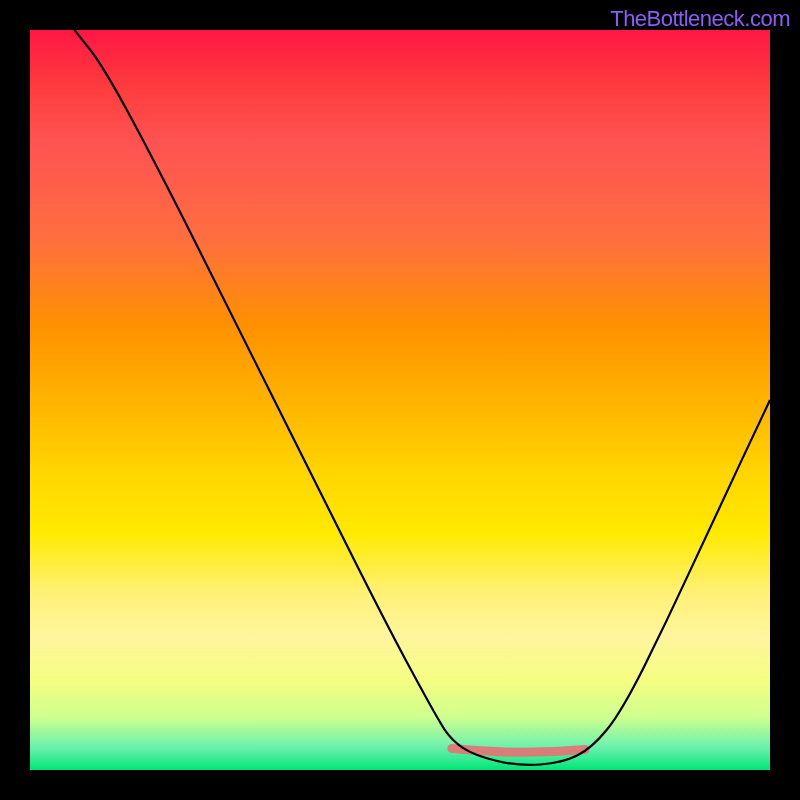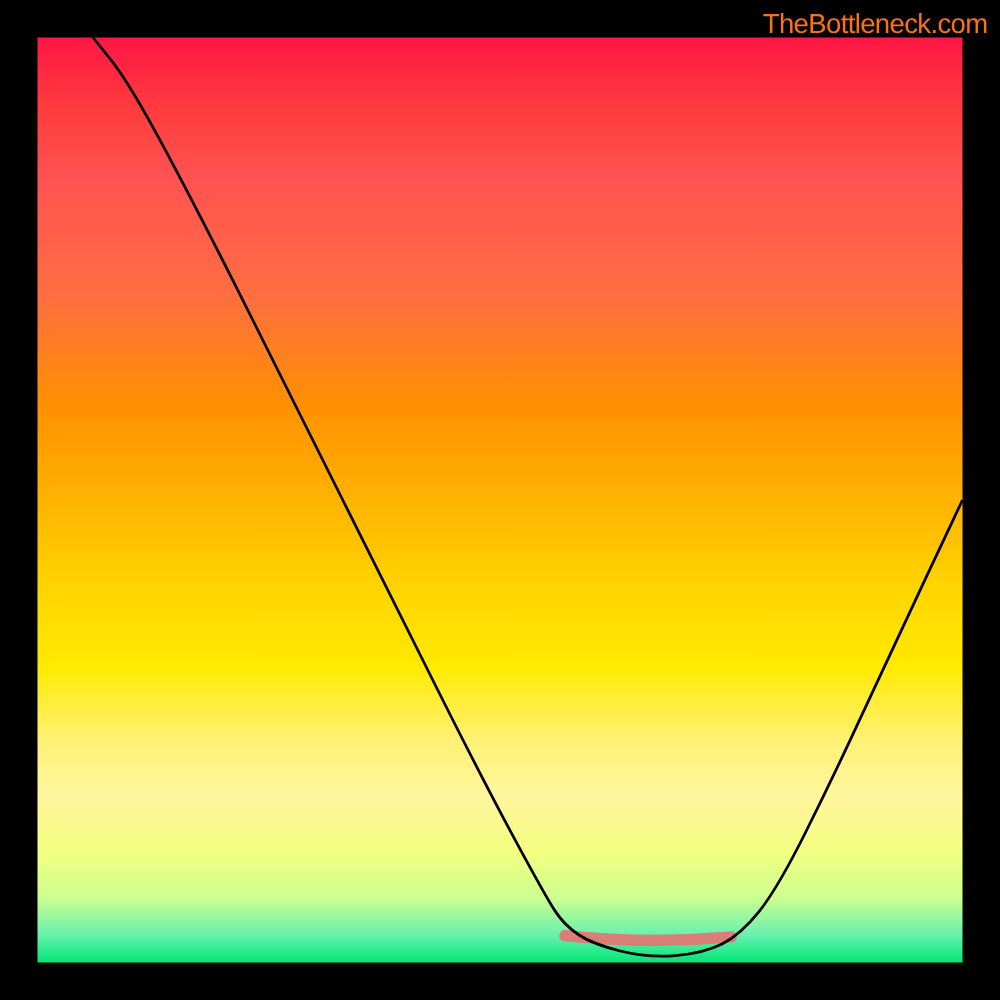--- a/index.html
+++ b/index.html
@@ -14,21 +14,21 @@
   .outer {
     position: relative;
     width: 800px;
     height: 800px;
     background: #000;
   }
   .watermark {
     position: absolute;
     top: 6px;
     right: 10px;
-    color: #f97316;
+    color: #8b5cf6;
     font-size: 22px;
     font-weight: 400;
     letter-spacing: -0.5px;
     user-select: none;
   }
   .plot-area {
     position: absolute;
     left: 30px;
     top: 30px;
     width: 740px;

